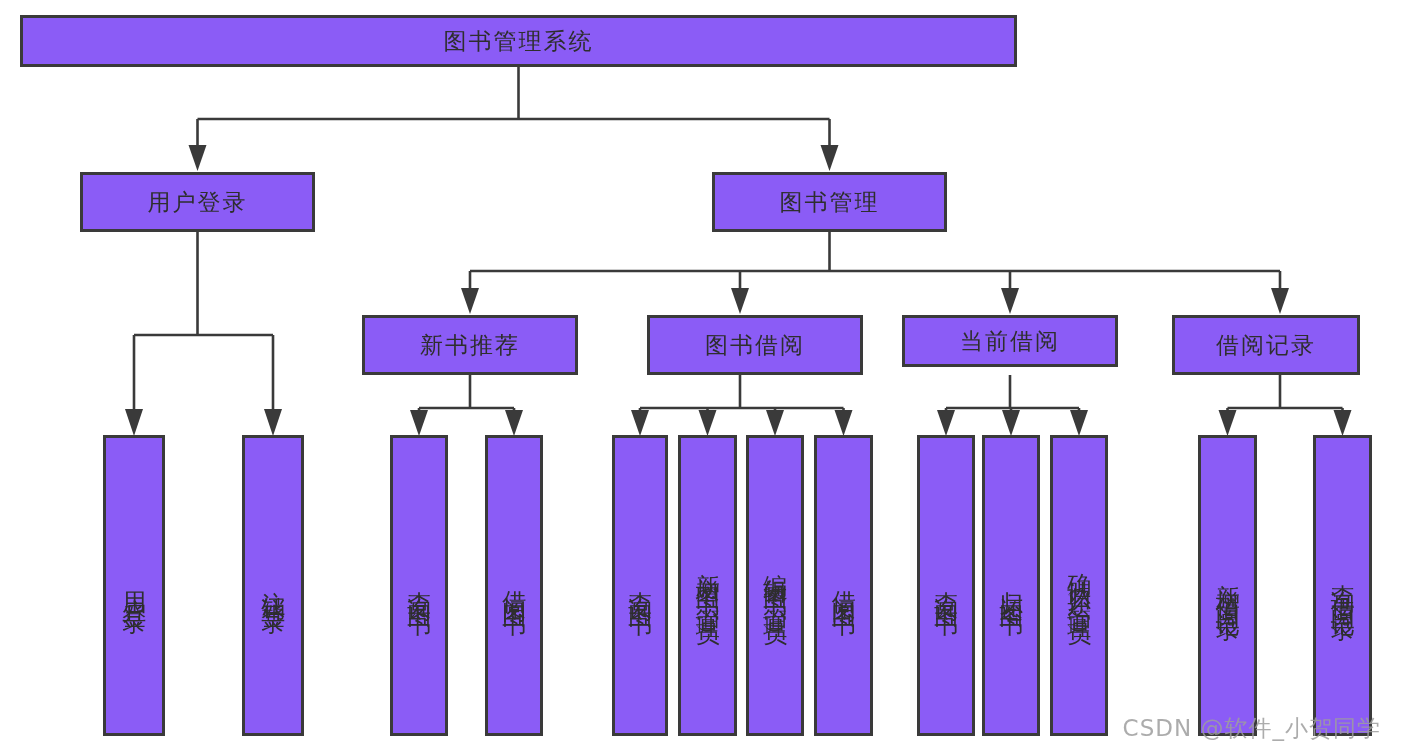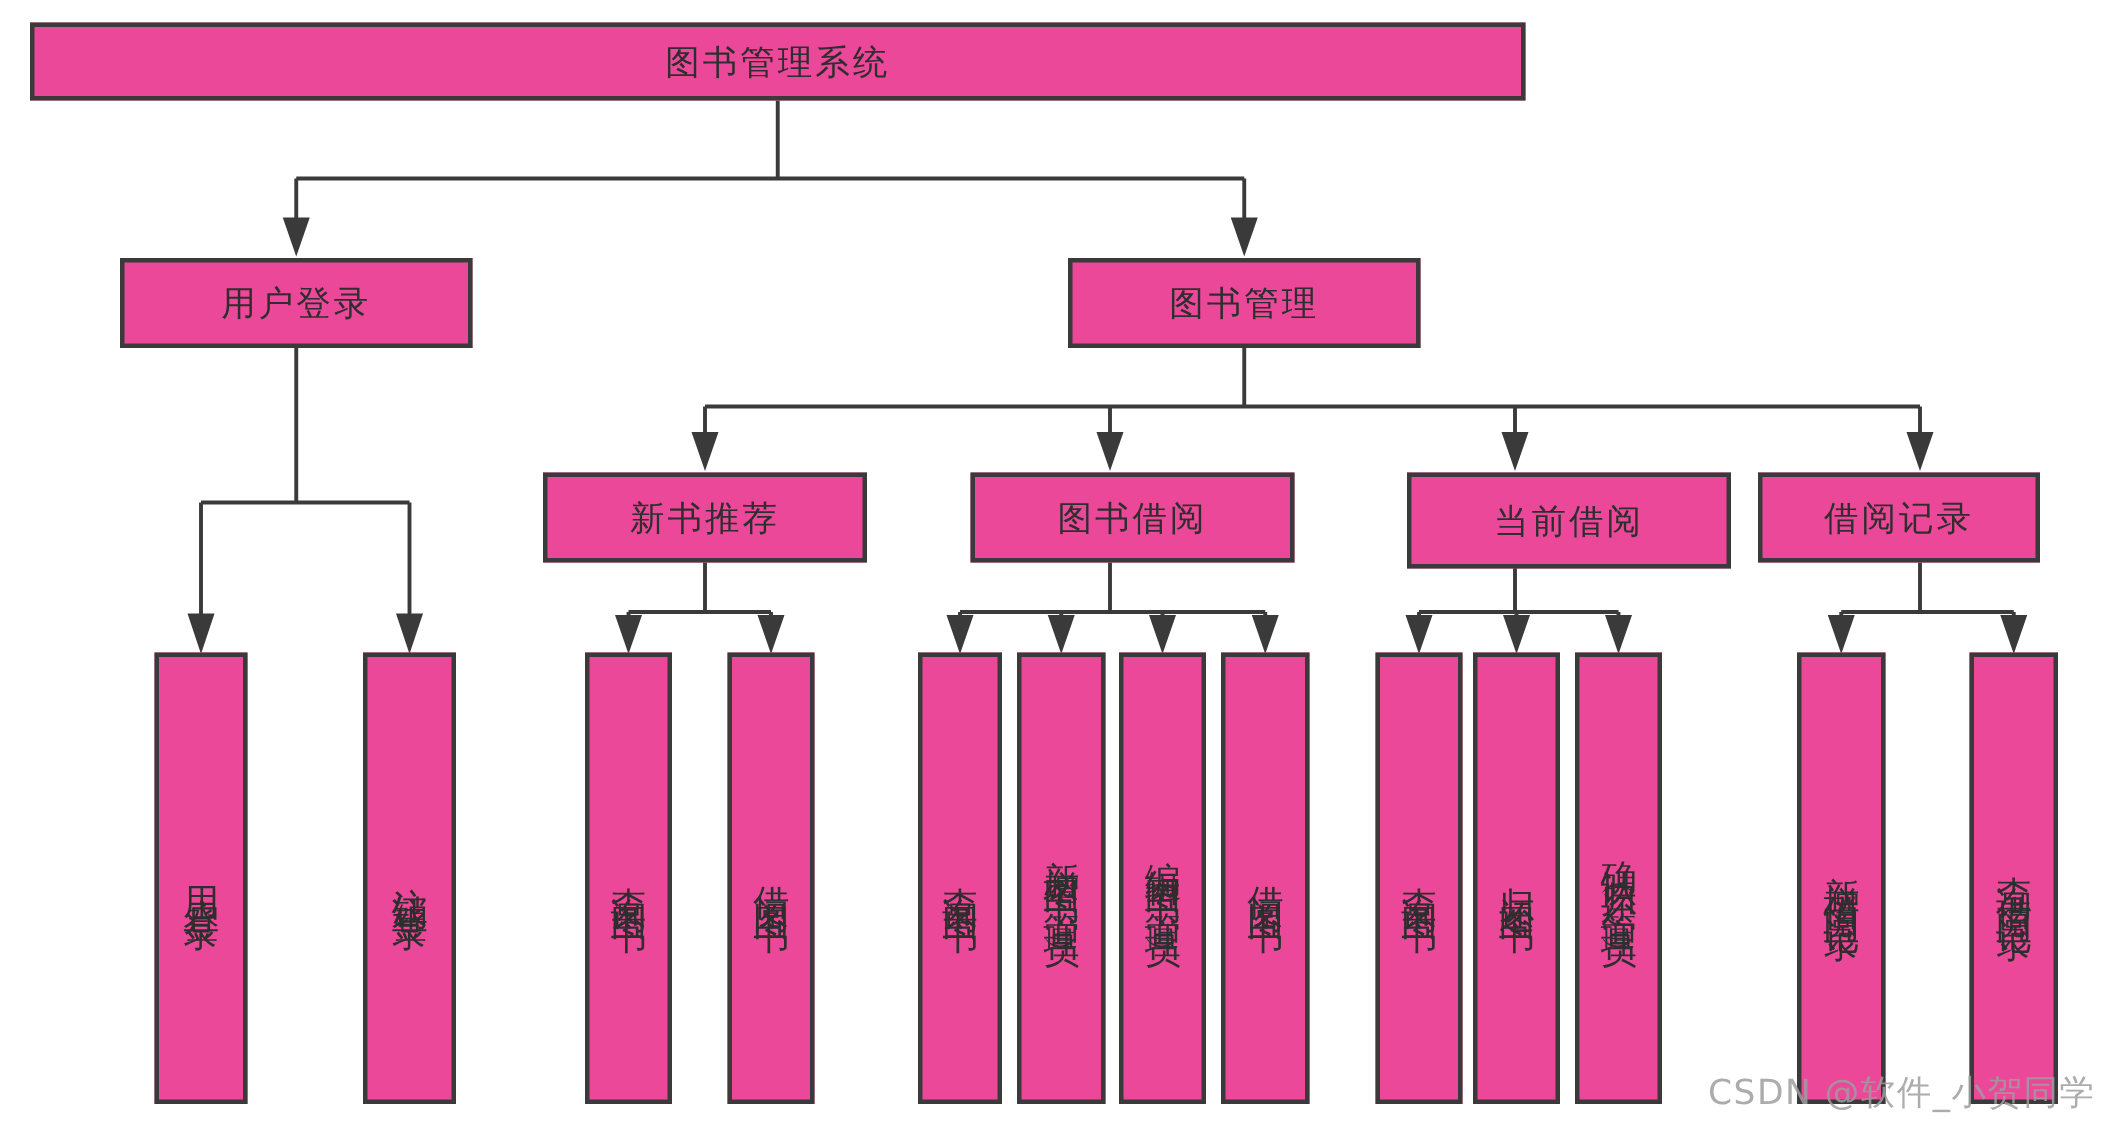--- a/index.html
+++ b/index.html
@@ -13,21 +13,21 @@
   }
   .connectors {
     position: absolute;
     left: 0; top: 0;
     width: 1405px; height: 747px;
     pointer-events: none;
   }
   .box {
     position: absolute;
     box-sizing: border-box;
-    background: #ec4899;
+    background: #8b5cf6;
     border: 3px solid #3a3a3a;
     display: flex;
     align-items: center;
     justify-content: center;
     color: #2e2e2e;
   }
   .box.h span {
     font-size: 23px;
     letter-spacing: 2px;
     white-space: nowrap;
@@ -41,40 +41,40 @@
     white-space: nowrap;
   }
   
   .n-root  { left: 20px;  top: 15px;  width: 997px; height: 52px; }
   
   .n-login { left: 80px;  top: 172px; width: 235px; height: 60px; }
   .n-mgmt  { left: 712px; top: 172px; width: 235px; height: 60px; }
   
   .n-new   { left: 362px;  top: 315px; width: 216px; height: 60px; }
   .n-brw   { left: 632px;  top: 315px; width: 216px; height: 60px; margin-left: 15px; }
-  .n-cur   { left: 902px;  top: 315px; width: 216px; height: 64px; margin-left: 36px; }
+  .n-cur   { left: 902px;  top: 315px; width: 216px; height: 52px; }
   .n-rec   { left: 1172px; top: 315px; width: 188px; height: 60px; }
   
   .leaf { top: 435px; height: 301px; }
   .l-a1 { left: 103px;  width: 62px; }
   .l-a2 { left: 242px;  width: 62px; }
   .l-b1 { left: 390px;  width: 58px; }
   .l-b2 { left: 485px;  width: 58px; }
   .l-c1 { left: 612px;  width: 56px; }
   .l-c2 { left: 678px;  width: 59px; }
   .l-c3 { left: 746px;  width: 58px; }
   .l-c4 { left: 814px;  width: 59px; }
   .l-d1 { left: 917px;  width: 58px; }
   .l-d2 { left: 982px;  width: 58px; }
   .l-d3 { left: 1050px; width: 58px; }
   .l-e1 { left: 1198px; width: 59px; }
   .l-e2 { left: 1313px; width: 59px; }
   .watermark {
     position: absolute;
-    right: 8px;
+    right: 24px;
     bottom: 3px;
     font-size: 23px;
     color: rgba(158,158,158,0.85);
     letter-spacing: 1px;
     z-index: 10;
     white-space: nowrap;
   }
 </style>
 </head>
 <body>

